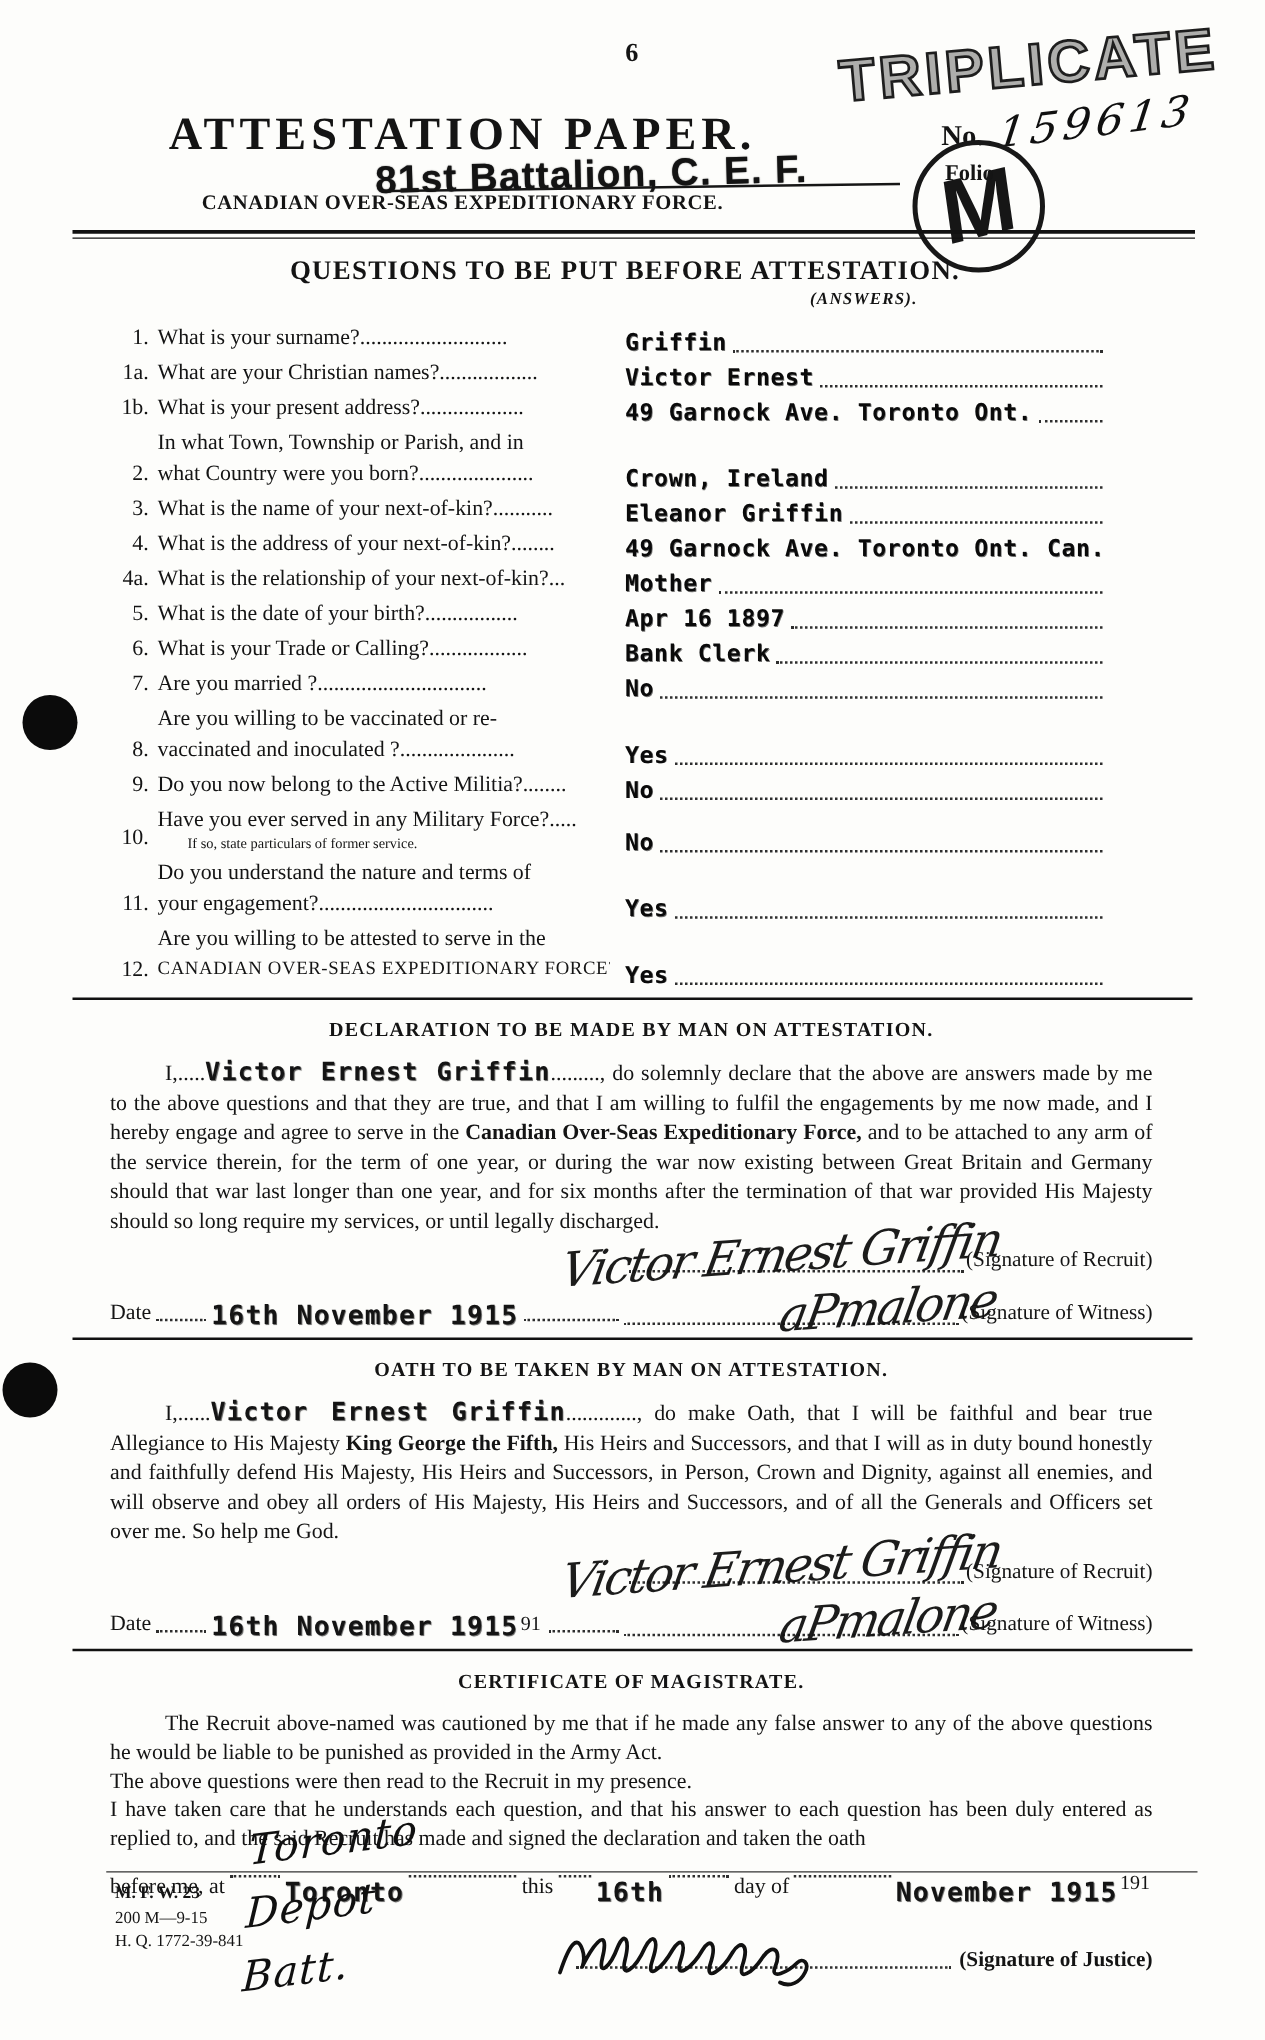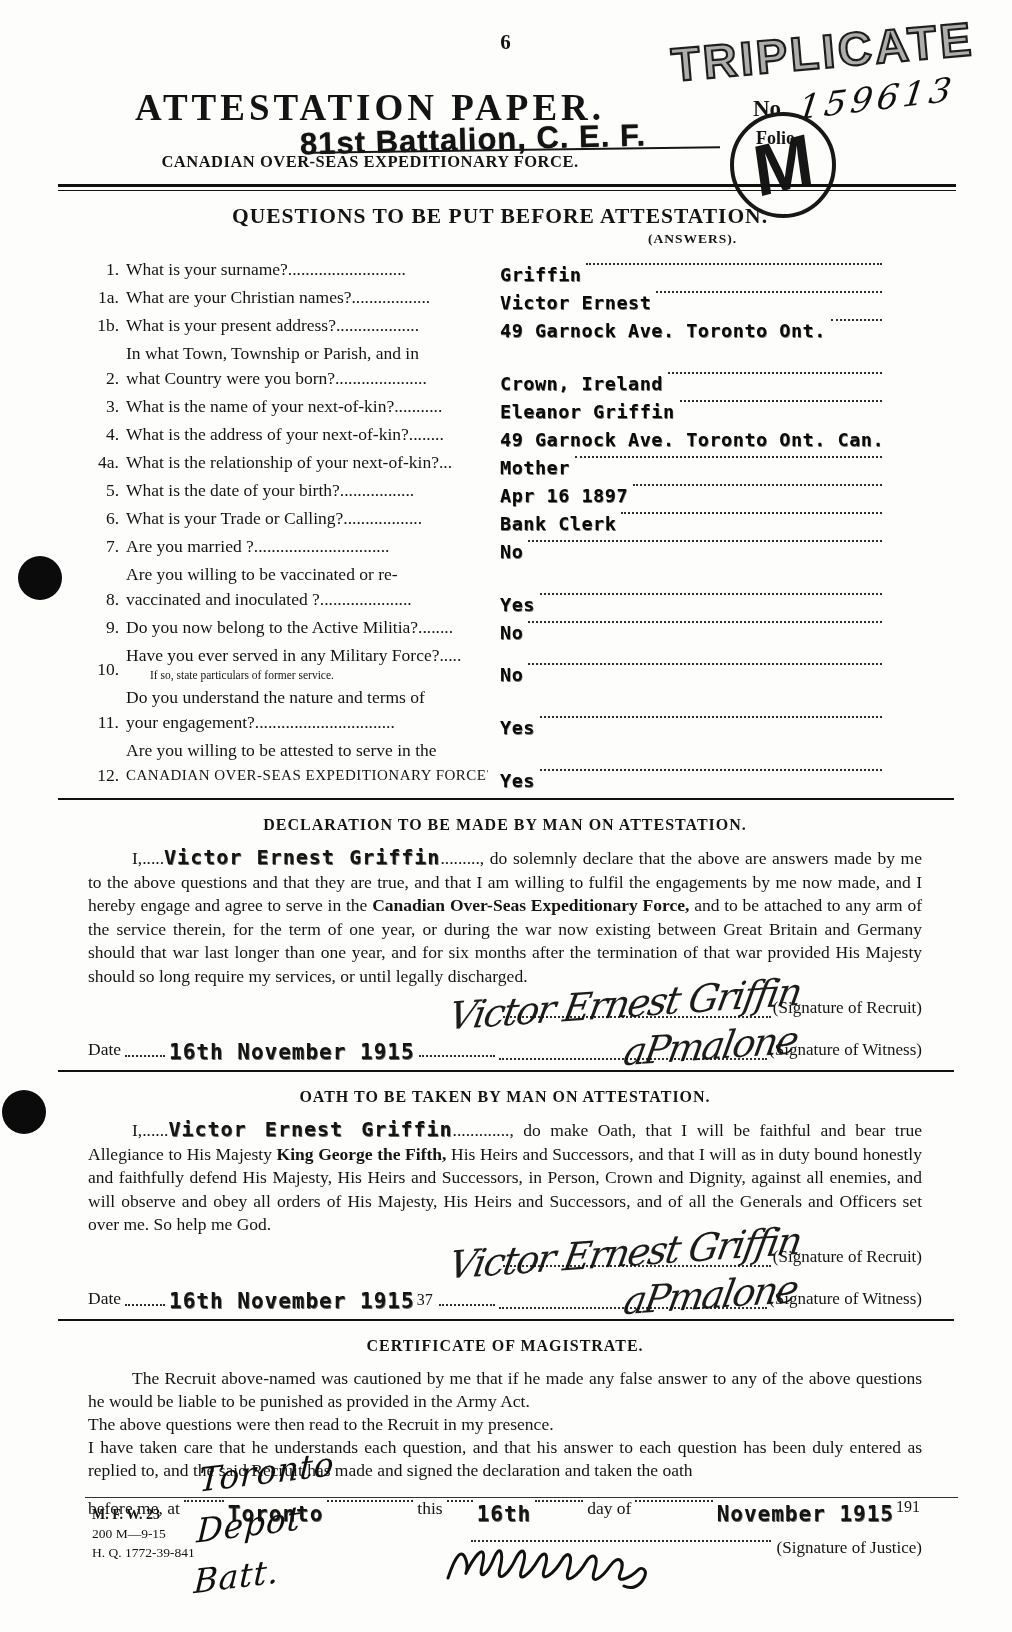--- a/index.html
+++ b/index.html
@@ -47,29 +47,29 @@
   }
   .folio-m { font-family:"Liberation Sans", sans-serif; font-weight:bold; font-size:72px;
     transform:rotate(-14deg) skewX(-6deg); color:#161616; line-height:1; }
   .folio-label { position:absolute; top:128px; left:756px; font-size:18px; font-weight:bold; }
   .rule-double { position:absolute; top:184px; left:58px; width:898px; height:7px;
     border-top:3px solid #111; border-bottom:1px solid #111; }
 
   
   .questions { position:relative; padding:8px 130px 0 88px; }
   .q-heading { text-align:center; font-size:21.5px; font-weight:bold; letter-spacing:1px; padding-left:30px; }
-  .answers-label { font-size:13.5px; font-weight:bold; margin:2px 0 10px 560px; letter-spacing:1px; }
+  .answers-label { font-size:13.5px; font-weight:bold; margin:2px 0 10px 560px; letter-spacing:1px;font-style:italic; }
   .qrow { display:flex; align-items:flex-end; margin:3px 0; }
   .qnum { flex:none; width:38px; text-align:right; padding-right:7px; font-size:17.5px; line-height:25px; }
   .qbody { flex:none; width:362px; font-size:17.5px; line-height:25px; }
   .qline { white-space:nowrap; overflow:hidden; }
   .qline:empty, .qnote:empty { display:none; }
   .qnote { font-size:11.5px; padding-left:24px; line-height:14px; }
   .caps { text-transform:uppercase; font-size:15px; letter-spacing:0.5px; }
-  .qanswer { flex:1; display:flex; padding-left:12px; position:relative; }
+  .qanswer { flex:1; display:flex; align-items:flex-end; padding-left:12px; position:relative; }
   .typed {
     font-family:"DejaVu Sans Mono", monospace; font-weight:bold; font-size:18.5px;
     color:#0a0a0a; letter-spacing:0.5px; white-space:nowrap;
     text-shadow:0.6px 0.6px 0.5px rgba(0,0,0,0.55);
     transform:translateY(3px);
   }
   .ansdots { flex:1; border-bottom:2.4px dotted #2e2e2e; height:4px; margin-left:5px; }
 
   .rule-single { margin:10px 58px 0 58px; border-top:2px solid #111; }
 
@@ -91,21 +91,21 @@
   .date-label { font-size:17.5px; }
   .ddots { border-bottom:2.4px dotted #2e2e2e; height:4px; margin:0 4px 3px 4px; }
   .w40 { width:40px; } .flexgrow { flex:1; }
   .typed-date { font-family:"DejaVu Sans Mono", monospace; font-weight:bold; font-size:21px;
     letter-spacing:1px; text-shadow:0.7px 0.7px 0.6px rgba(0,0,0,0.6); transform:translateY(4px); white-space:nowrap; }
   .printed-yr { font-size:16px; margin:0 2px; }
 
   
   .cert-para { font-size:17.5px; line-height:23px; text-align:justify; }
   .beforeline { display:flex; align-items:flex-start; margin-top:16px; height:34px; font-size:17.5px; }
-  .justice-row { display:flex; justify-content:flex-end; margin-top:6px; height:40px; position:relative; }
+  .justice-row { display:flex; align-items:flex-end; justify-content:flex-end; margin-top:6px; height:40px; position:relative;font-weight:bold; }
   .justice-sig { position:absolute; right:230px; bottom:-14px; }
 
   
   .rule-hair { position:absolute; top:1497px; left:85px; width:873px; border-top:1.5px solid #333; }
   .footer-codes { position:absolute; top:1505px; left:92px; font-size:14px; line-height:19px; font-weight:bold; }
   .footer-codes .c2, .footer-codes .c3 { font-weight:normal; font-size:13.5px; }
   .footer-hand { position:absolute; top:1448px; left:196px; font-size:33px; line-height:50px;
     transform:rotate(-7deg) skewX(-10deg); letter-spacing:1px; }
 
   .holepunch { position:absolute; background:#0b0b0b; border-radius:50%; width:44px; height:44px; }
@@ -364,21 +364,21 @@
     <div class="sigrow">
       <div class="sigline">
         <span class="hand sig-script">Victor Ernest Griffin</span>
       </div>
       <div class="siglabel">(Signature of Recruit)</div>
     </div>
     <div class="dateline">
       <span class="date-label">Date</span>
       <span class="ddots w40"></span>
       <span class="typed-date">16th November 1915</span>
-      <span class="printed-yr">37</span>
+      <span class="printed-yr">91</span>
       <span class="ddots flexgrow"></span>
       <div class="sigline">
         <span class="hand sig-script">aPmalone</span>
       </div>
       <div class="siglabel">(Signature of Witness)</div>
     </div>
   </div>
 
   <div class="rule-single"></div>
 

